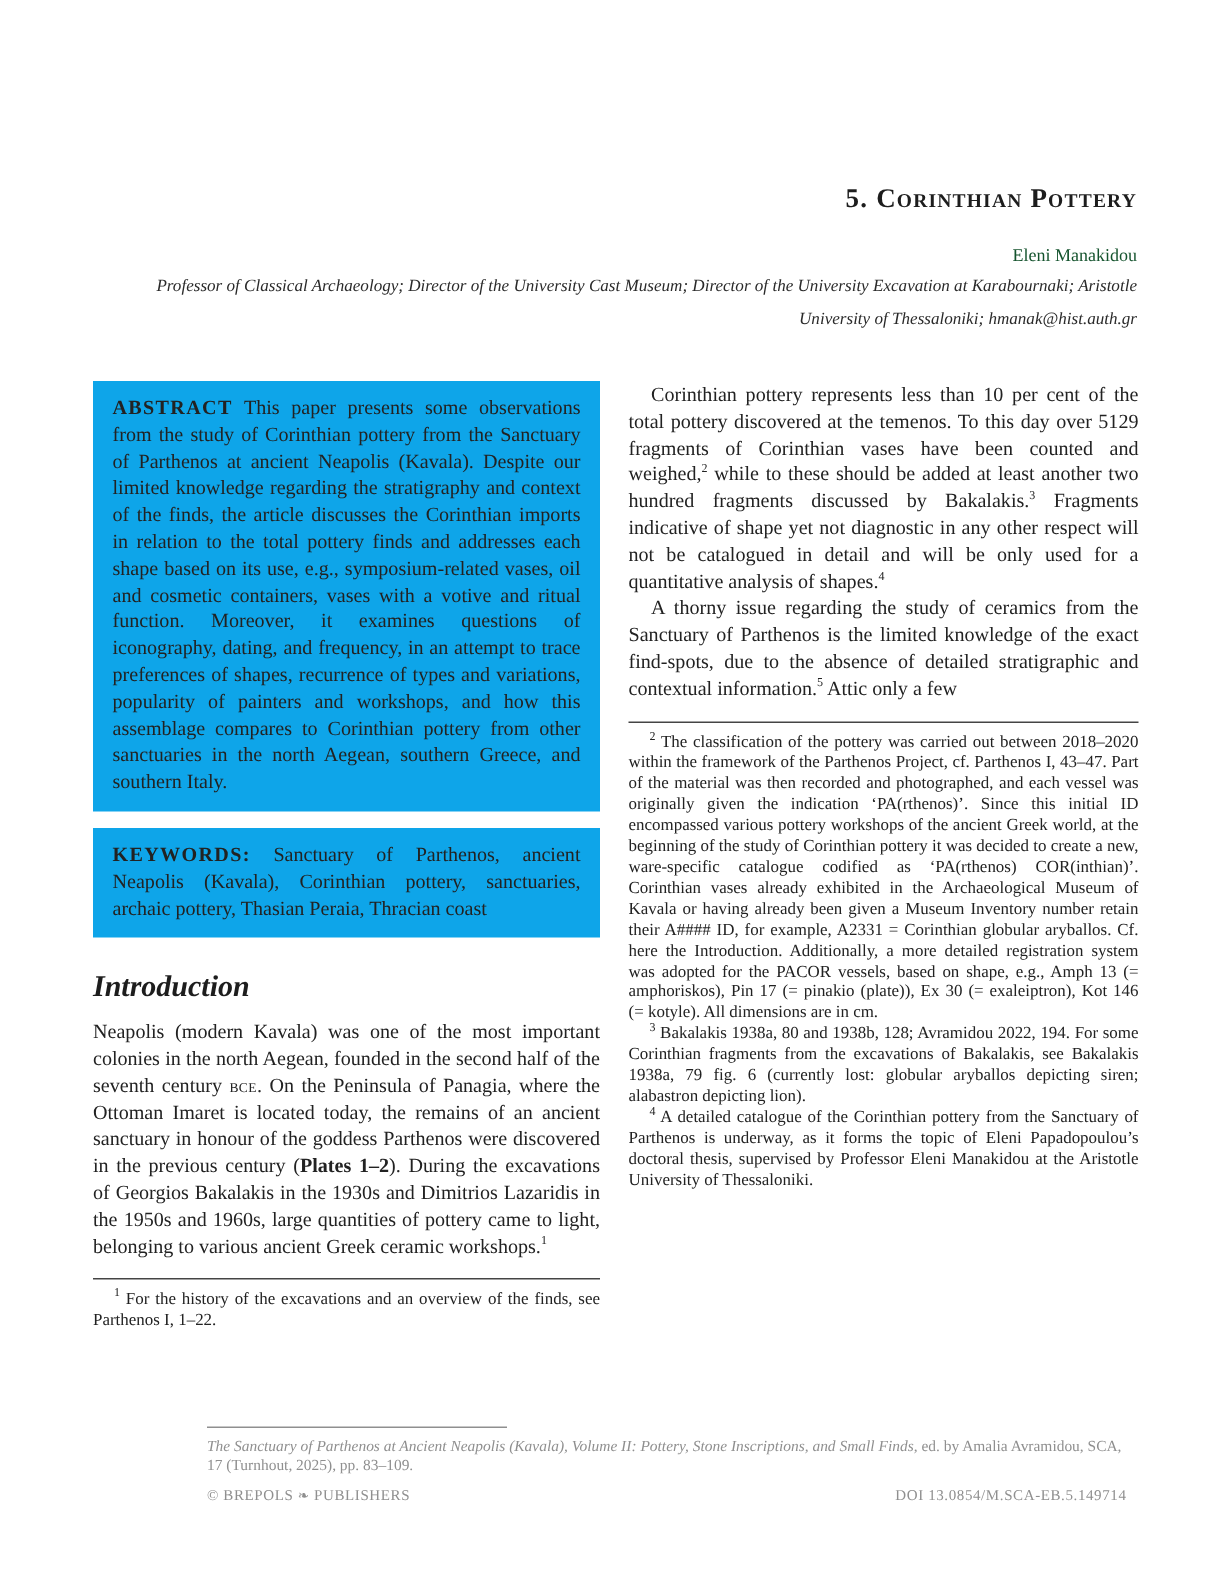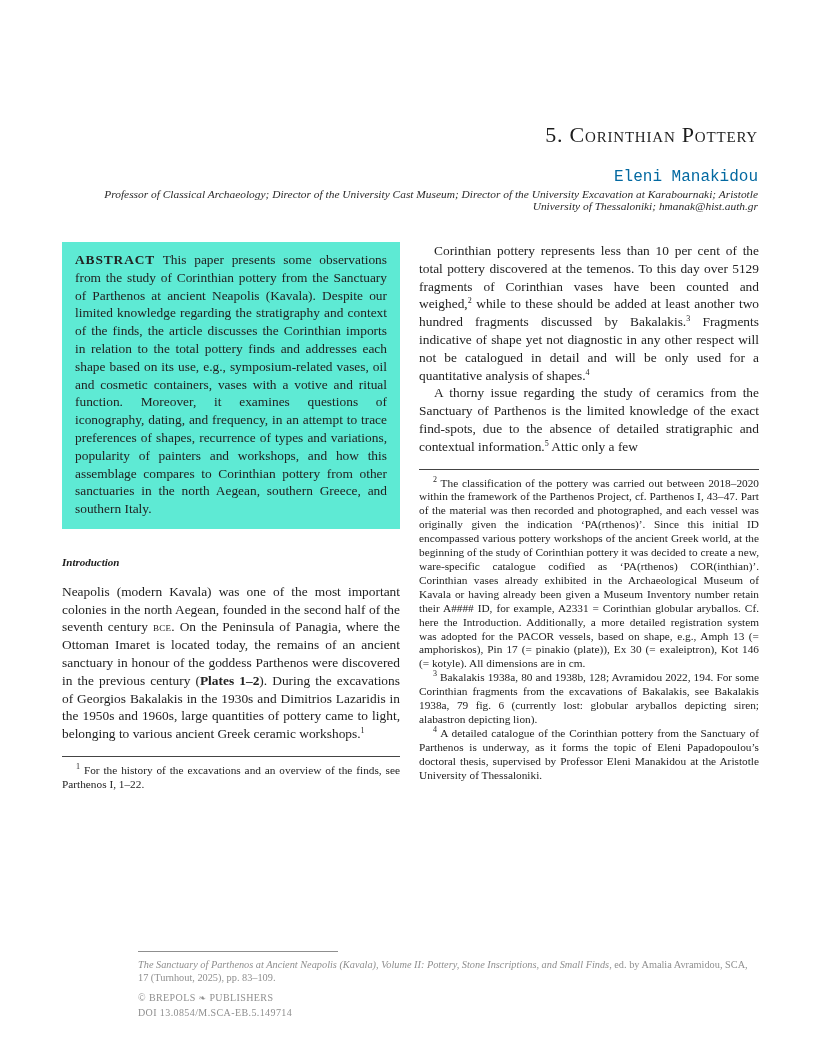--- a/index.html
+++ b/index.html
@@ -9,48 +9,48 @@
     width: 816px; height: 1058px;
     margin: 0 auto;
     background: #ffffff;
     font-family: "Liberation Serif", "DejaVu Serif", serif;
     color: #222222;
     overflow: hidden;
   }
   
   .header { margin: 122px 58px 0 62px; text-align: right; }
   .title {
-    font-size: 22px; font-weight: normal;
+    font-size: 18px; font-weight: bold;
     font-variant: small-caps; letter-spacing: 0.8px;
     color: #1d1d1d;
   }
   .author-block { margin-top: 20px; }
   .author-block.second { margin-top: 24px; }
-  .author-name { font-size: 16px; color: #0369a1; font-family: Liberation Mono, monospace; }
+  .author-name { font-size: 12px; color: #14532d; }
   .author-affil {
-    font-size: 11.4px; line-height: 12px;
+    font-size: 11.4px; line-height: 22px;
     font-style: italic; color: #2a2a2a; margin-top: 2px;
   }
   
   .columns {
     display: flex; gap: 19px;
     margin: 30px 57px 0 62px;
     font-size: 13.4px; line-height: 17.8px;
     text-align: justify;
   }
   .col-left  { width: 338px; flex: none; }
   .col-right { width: 340px; flex: none; }
   .gray-box {
-    background: #5eead4;
+    background: #0ea5e9;
     padding: 9px 13px 11px 13px;
   }
   .box-label { font-weight: bold; letter-spacing: 0.9px; }
   .keywords-box { margin-top: 11px; }
   .section-heading {
-    font-style: italic; font-size: 11px;
+    font-style: italic; font-size: 20px;
     margin-top: 25px; text-align: left; color: #1d1d1d;
   }
   .intro-par { margin-top: 11px; }
   .body-par { text-indent: 15px; }
   .fn-rule {
     border: none; border-top: 1px solid #444;
     height: 0; margin: 13px 0 7px 0;
   }
   .footnote {
     font-size: 11.3px; line-height: 13.9px;
@@ -67,21 +67,21 @@
     position: absolute; left: 138px; top: 951px; width: 613px;
     color: #8f8f8f; font-size: 10.3px; line-height: 13.2px;
   }
   .footer-rule {
     width: 200px; border: none; border-top: 1px solid #8f8f8f;
     height: 0; margin-bottom: 6px;
   }
   .footer-citation { text-align: left; }
   .footer-bottom {
     display: flex; justify-content: space-between;
-    margin-top: 7px; font-size: 10px; letter-spacing: 0.4px; flex-direction: column;
+    margin-top: 7px; font-size: 10px; letter-spacing: 0.4px;
   }
   .brepols-mark { font-size: 9px; }
 </style>
 </head>
 <body>
 
 <div class="page">
 
   <div class="header">
     <h1 class="title">5. Corinthian Pottery</h1>
@@ -95,20 +95,23 @@
     </div>
   </div>
 
   <div class="columns">
 
     <div class="col-left">
       <div class="gray-box">
         <p><span class="box-label">ABSTRACT</span> <span>This paper presents some observations from the study of Corinthian pottery from the Sanctuary of Parthenos at ancient Neapolis (Kavala). Despite our limited knowledge regarding the stratigraphy and context of the finds, the article discusses the Corinthian imports in relation to the total pottery finds and addresses each shape based on its use, e.g., symposium-related vases, oil and cosmetic containers, vases with a votive and ritual function. Moreover, it examines questions of iconography, dating, and frequency, in an attempt to trace preferences of shapes, recurrence of types and variations, popularity of painters and workshops, and how this assemblage compares to Corinthian pottery from other sanctuaries in the north Aegean, southern Greece, and southern Italy.</span></p>
       </div>
 
+      <div class="gray-box keywords-box">
+        <p><span class="box-label">KEYWORDS:</span> <span>Sanctuary of Parthenos, ancient Neapolis (Kavala), Corinthian pottery, sanctuaries, archaic pottery, Thasian Peraia, Thracian coast</span></p>
+      </div>
 
       <h2 class="section-heading">Introduction</h2>
 
       <p class="intro-par"><span>Neapolis (modern Kavala) was one of the most important colonies in the north Aegean, founded in the second half of the seventh century </span><span class="seg-smallcaps">bce</span><span>. On the Peninsula of Panagia, where the Ottoman Imaret is located today, the remains of an ancient sanctuary in honour of the goddess Parthenos were discovered in the previous century (</span><span class="seg-bold">Plates 1–2</span><span>). During the excavations of Georgios Bakalakis in the 1930s and Dimitrios Lazaridis in the 1950s and 1960s, large quantities of pottery came to light, belonging to various ancient Greek ceramic workshops.</span><span class="seg-sup">1</span></p>
 
       <hr class="fn-rule">
 
       <p class="footnote"><sup class="fn-num">1</sup> <span>For the history of the excavations and an overview of the finds, see Parthenos I, 1–22.</span></p>
     </div>
 

